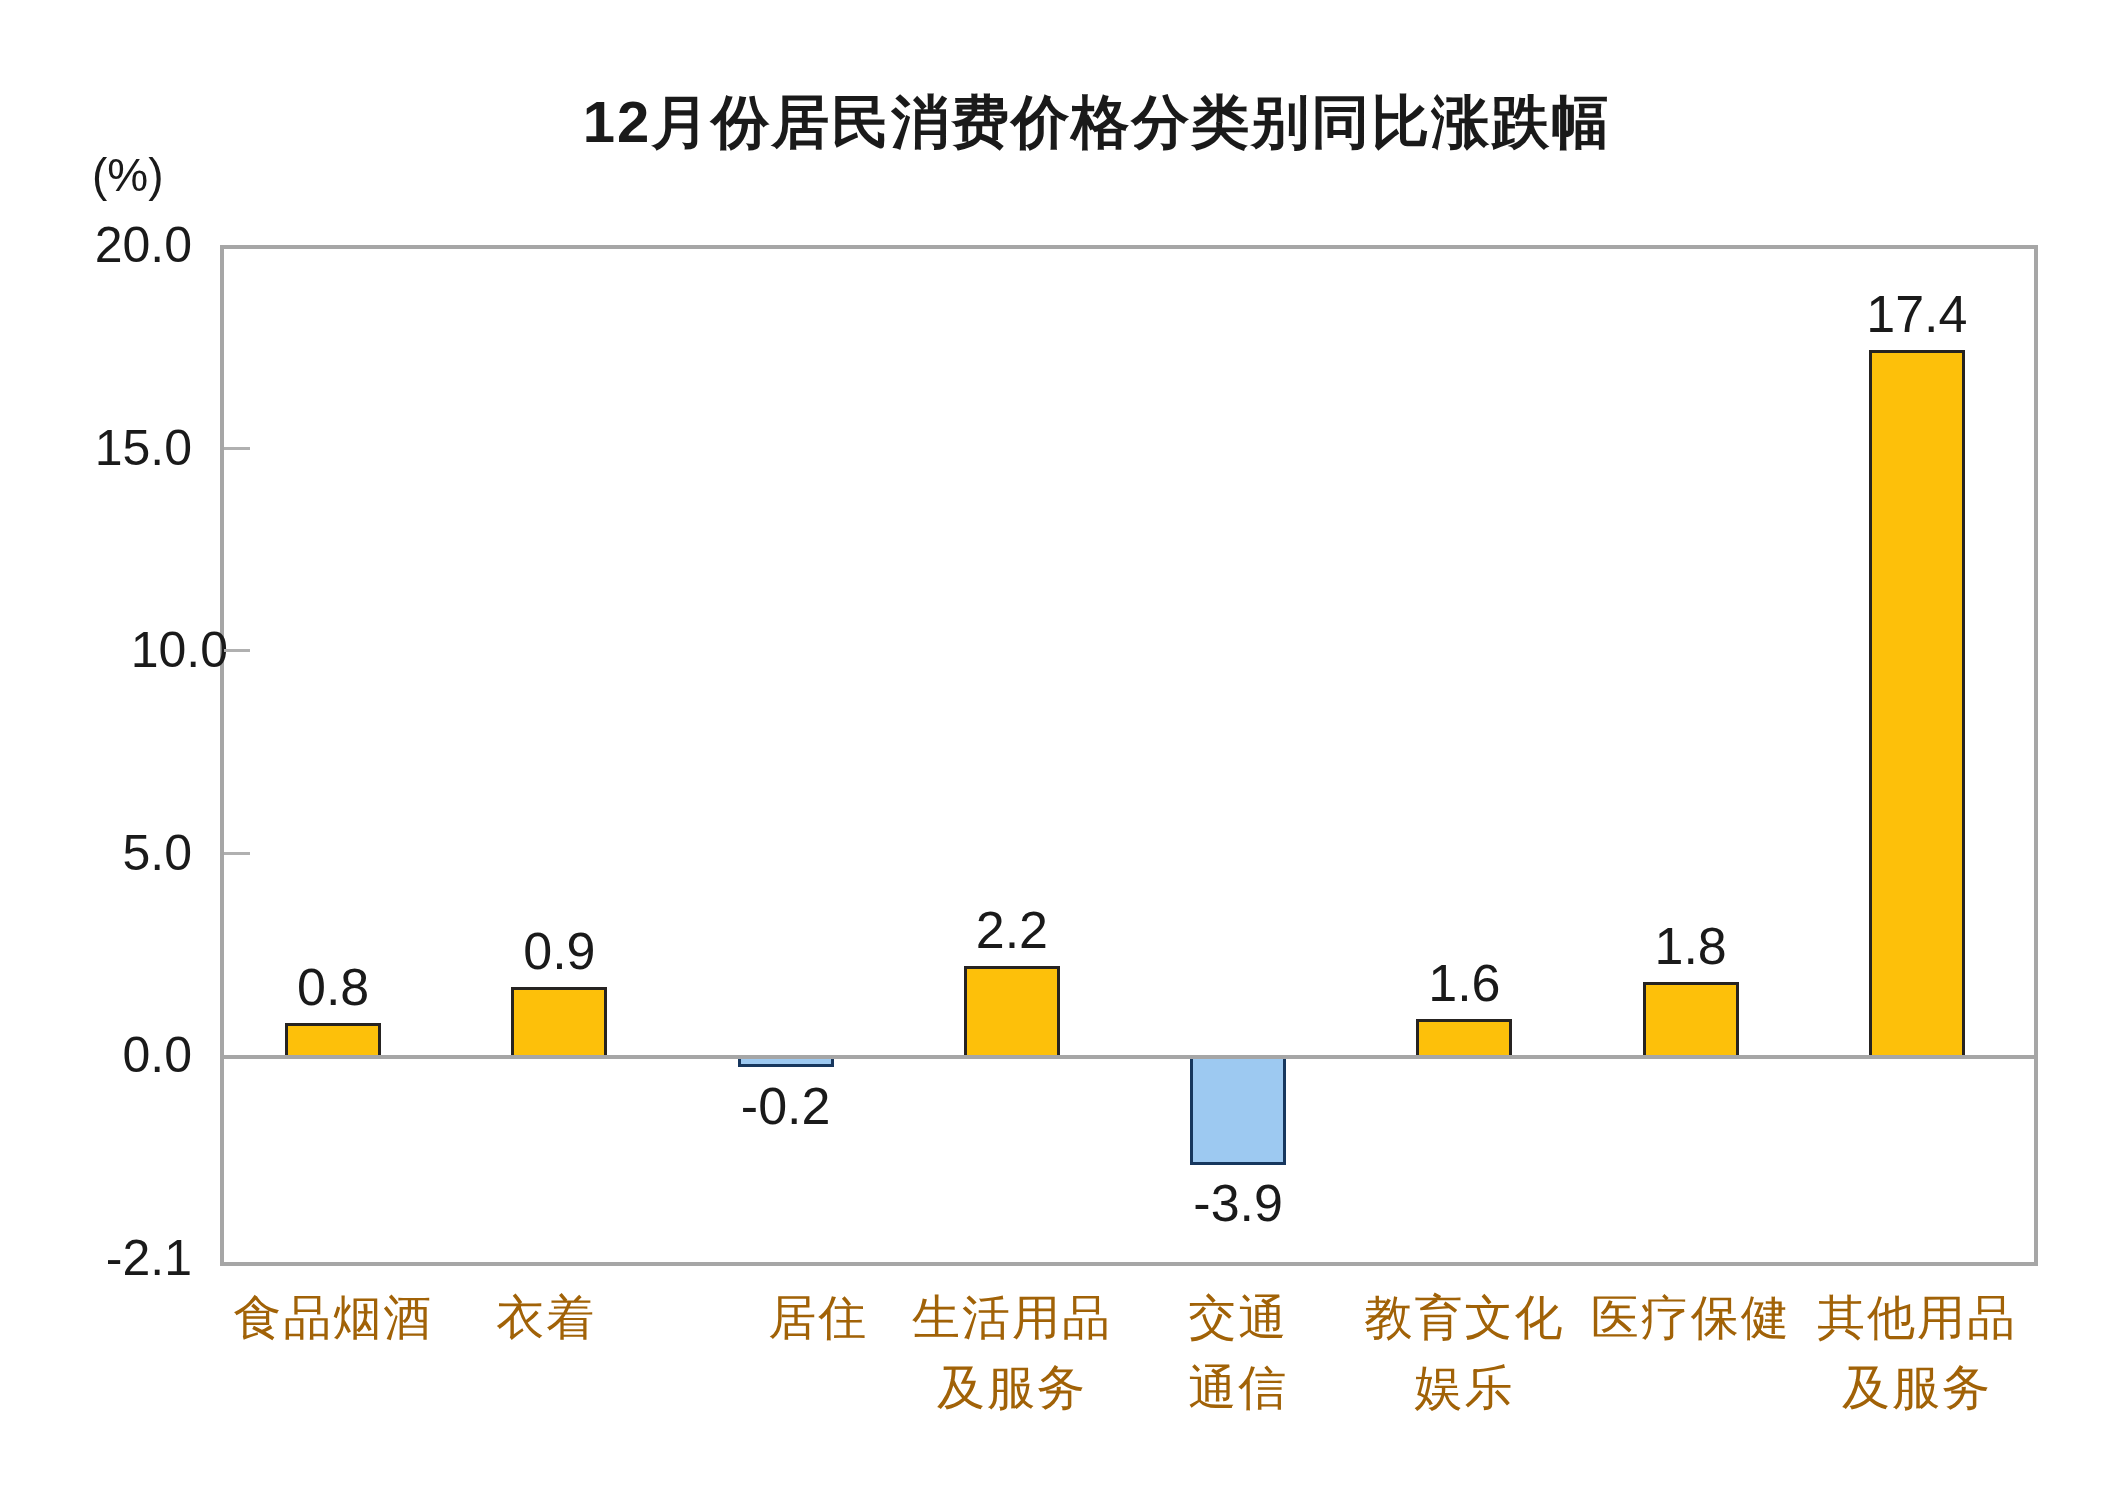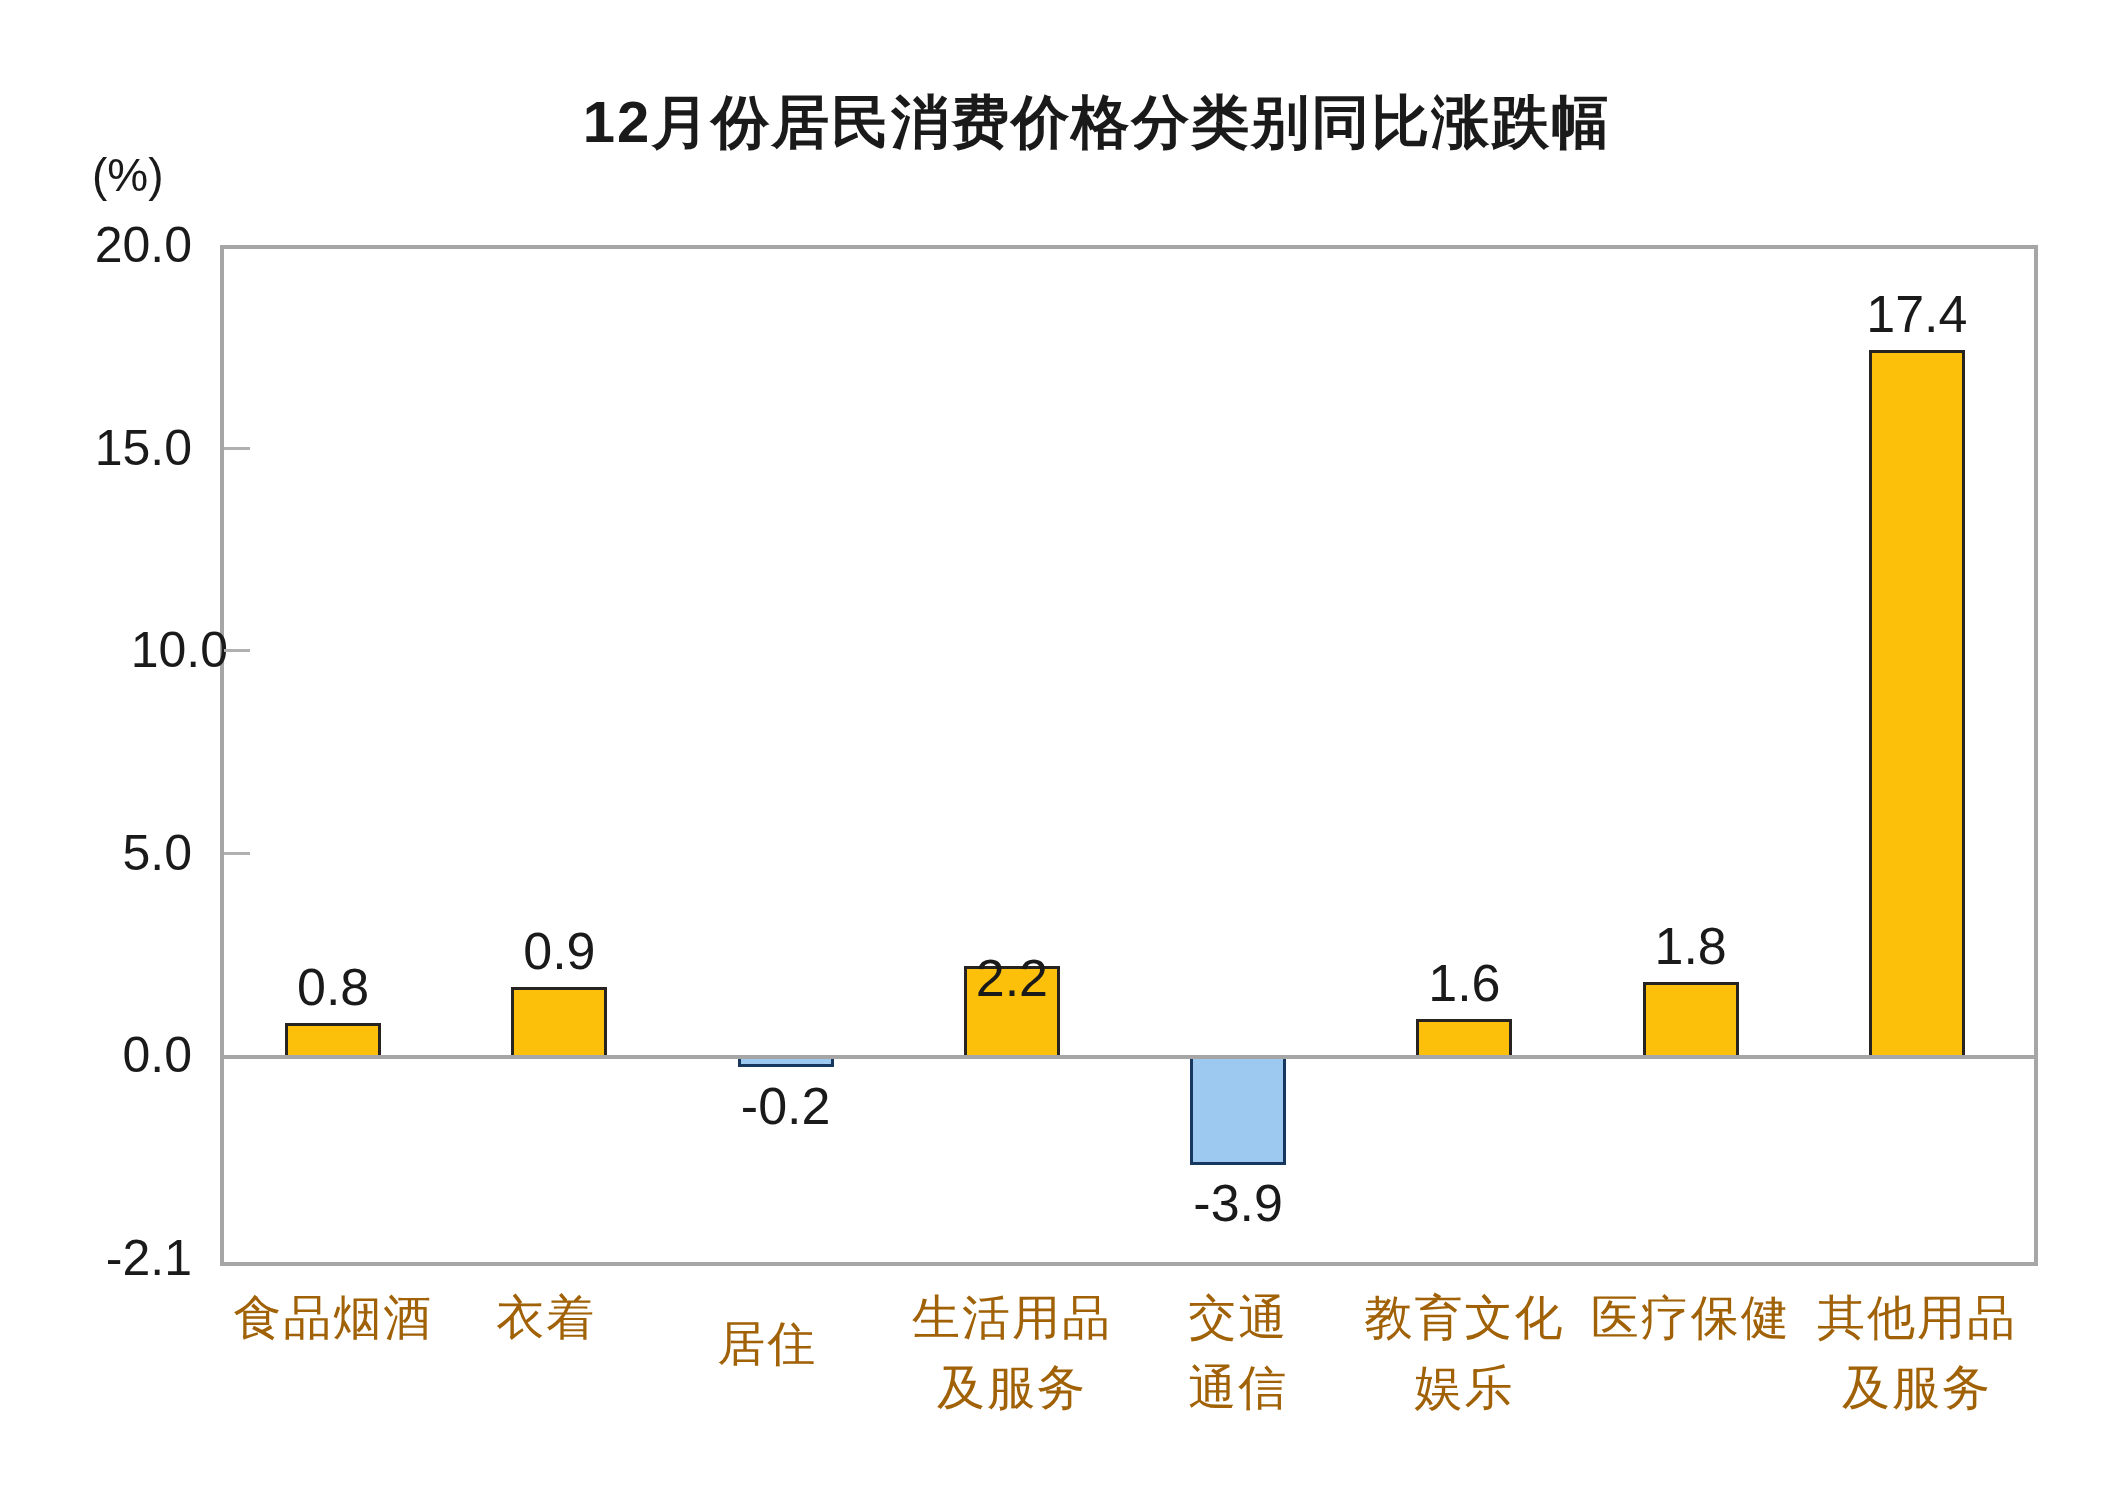--- a/index.html
+++ b/index.html
@@ -63,34 +63,34 @@
       <div class="y-tick-label" style="top: 1232px;">-2.1</div>
     </div>
   <div id="bars-layer">
       <div class="bar pos" style="left: 285.125px; top: 1022.98px; width: 96px; height: 36.416px; position: absolute;"></div>
       <div class="bar-value-label" style="left: 220px; width: 226.25px; top: 958.984px;">0.8</div>
       <div class="bar pos" style="left: 511.375px; top: 986.516px; width: 96px; height: 72.884px; position: absolute;"></div>
       <div class="bar-value-label" style="left: 446.25px; width: 226.25px; top: 922.516px;">0.9</div>
       <div class="bar neg" style="left: 737.625px; top: 1055.4px; width: 96px; height: 12.104px; position: absolute;"></div>
       <div class="bar-value-label" style="left: 672.5px; width: 226.25px; top: 1077.5px;">-0.2</div>
       <div class="bar pos" style="left: 963.875px; top: 966.256px; width: 96px; height: 93.144px; position: absolute;"></div>
-      <div class="bar-value-label" style="left: 898.75px; width: 226.25px; top: 902.256px; margin-top: 48px;">2.2</div>
+      <div class="bar-value-label" style="left: 898.75px; width: 226.25px; top: 902.256px;">2.2</div>
       <div class="bar neg" style="left: 1190.12px; top: 1055.4px; width: 96px; height: 109.352px; position: absolute;"></div>
       <div class="bar-value-label" style="left: 1125px; width: 226.25px; top: 1174.75px;">-3.9</div>
       <div class="bar pos" style="left: 1416.38px; top: 1018.93px; width: 96px; height: 40.468px; position: absolute;"></div>
       <div class="bar-value-label" style="left: 1351.25px; width: 226.25px; top: 954.932px;">1.6</div>
       <div class="bar pos" style="left: 1642.62px; top: 982.464px; width: 96px; height: 76.936px; position: absolute;"></div>
       <div class="bar-value-label" style="left: 1577.5px; width: 226.25px; top: 918.464px;">1.8</div>
       <div class="bar pos" style="left: 1868.88px; top: 350.352px; width: 96px; height: 709.048px; position: absolute;"></div>
       <div class="bar-value-label" style="left: 1803.75px; width: 226.25px; top: 286.352px;">17.4</div>
     </div>
   <div id="x-labels">
       <div class="x-axis-label" style="left: 220px; width: 226.25px;">食品烟酒</div>
       <div class="x-axis-label" style="left: 433px; width: 226.25px;">衣着</div>
-      <div class="x-axis-label" style="left: 654px; width: 226.25px; margin-top: 26px;">居住</div>
+      <div class="x-axis-label" style="left: 705px; width: 226.25px;">居住</div>
       <div class="x-axis-label" style="left: 898.75px; width: 226.25px;">生活用品
 及服务</div>
       <div class="x-axis-label" style="left: 1125px; width: 226.25px;">交通
 通信</div>
       <div class="x-axis-label" style="left: 1351.25px; width: 226.25px;">教育文化
 娱乐</div>
       <div class="x-axis-label" style="left: 1577.5px; width: 226.25px;">医疗保健</div>
       <div class="x-axis-label" style="left: 1803.75px; width: 226.25px;">其他用品
 及服务</div>
     </div>

